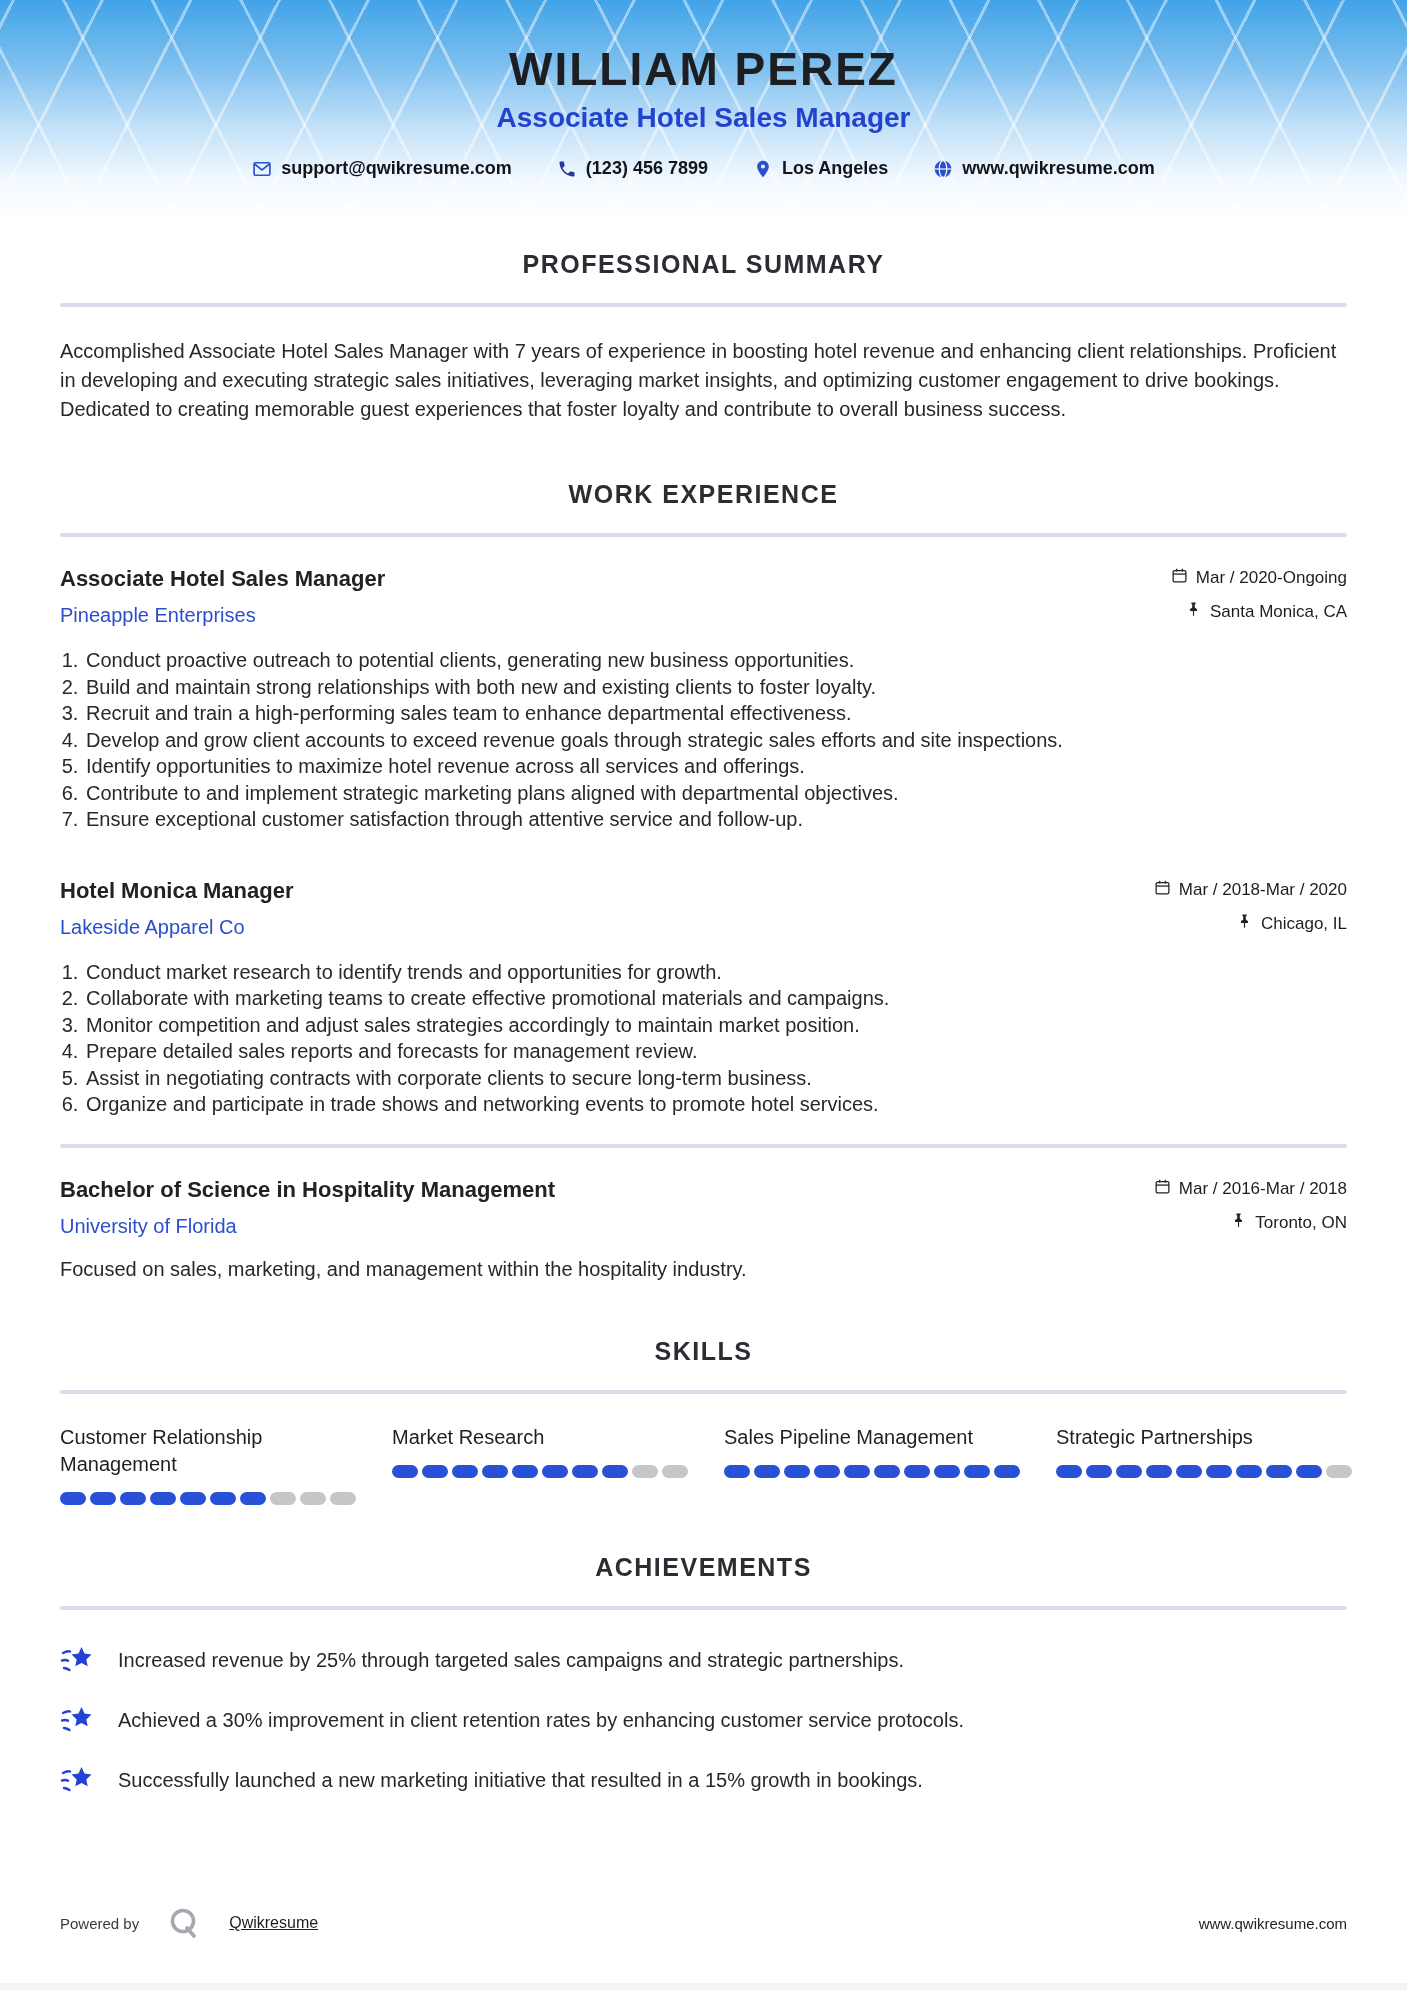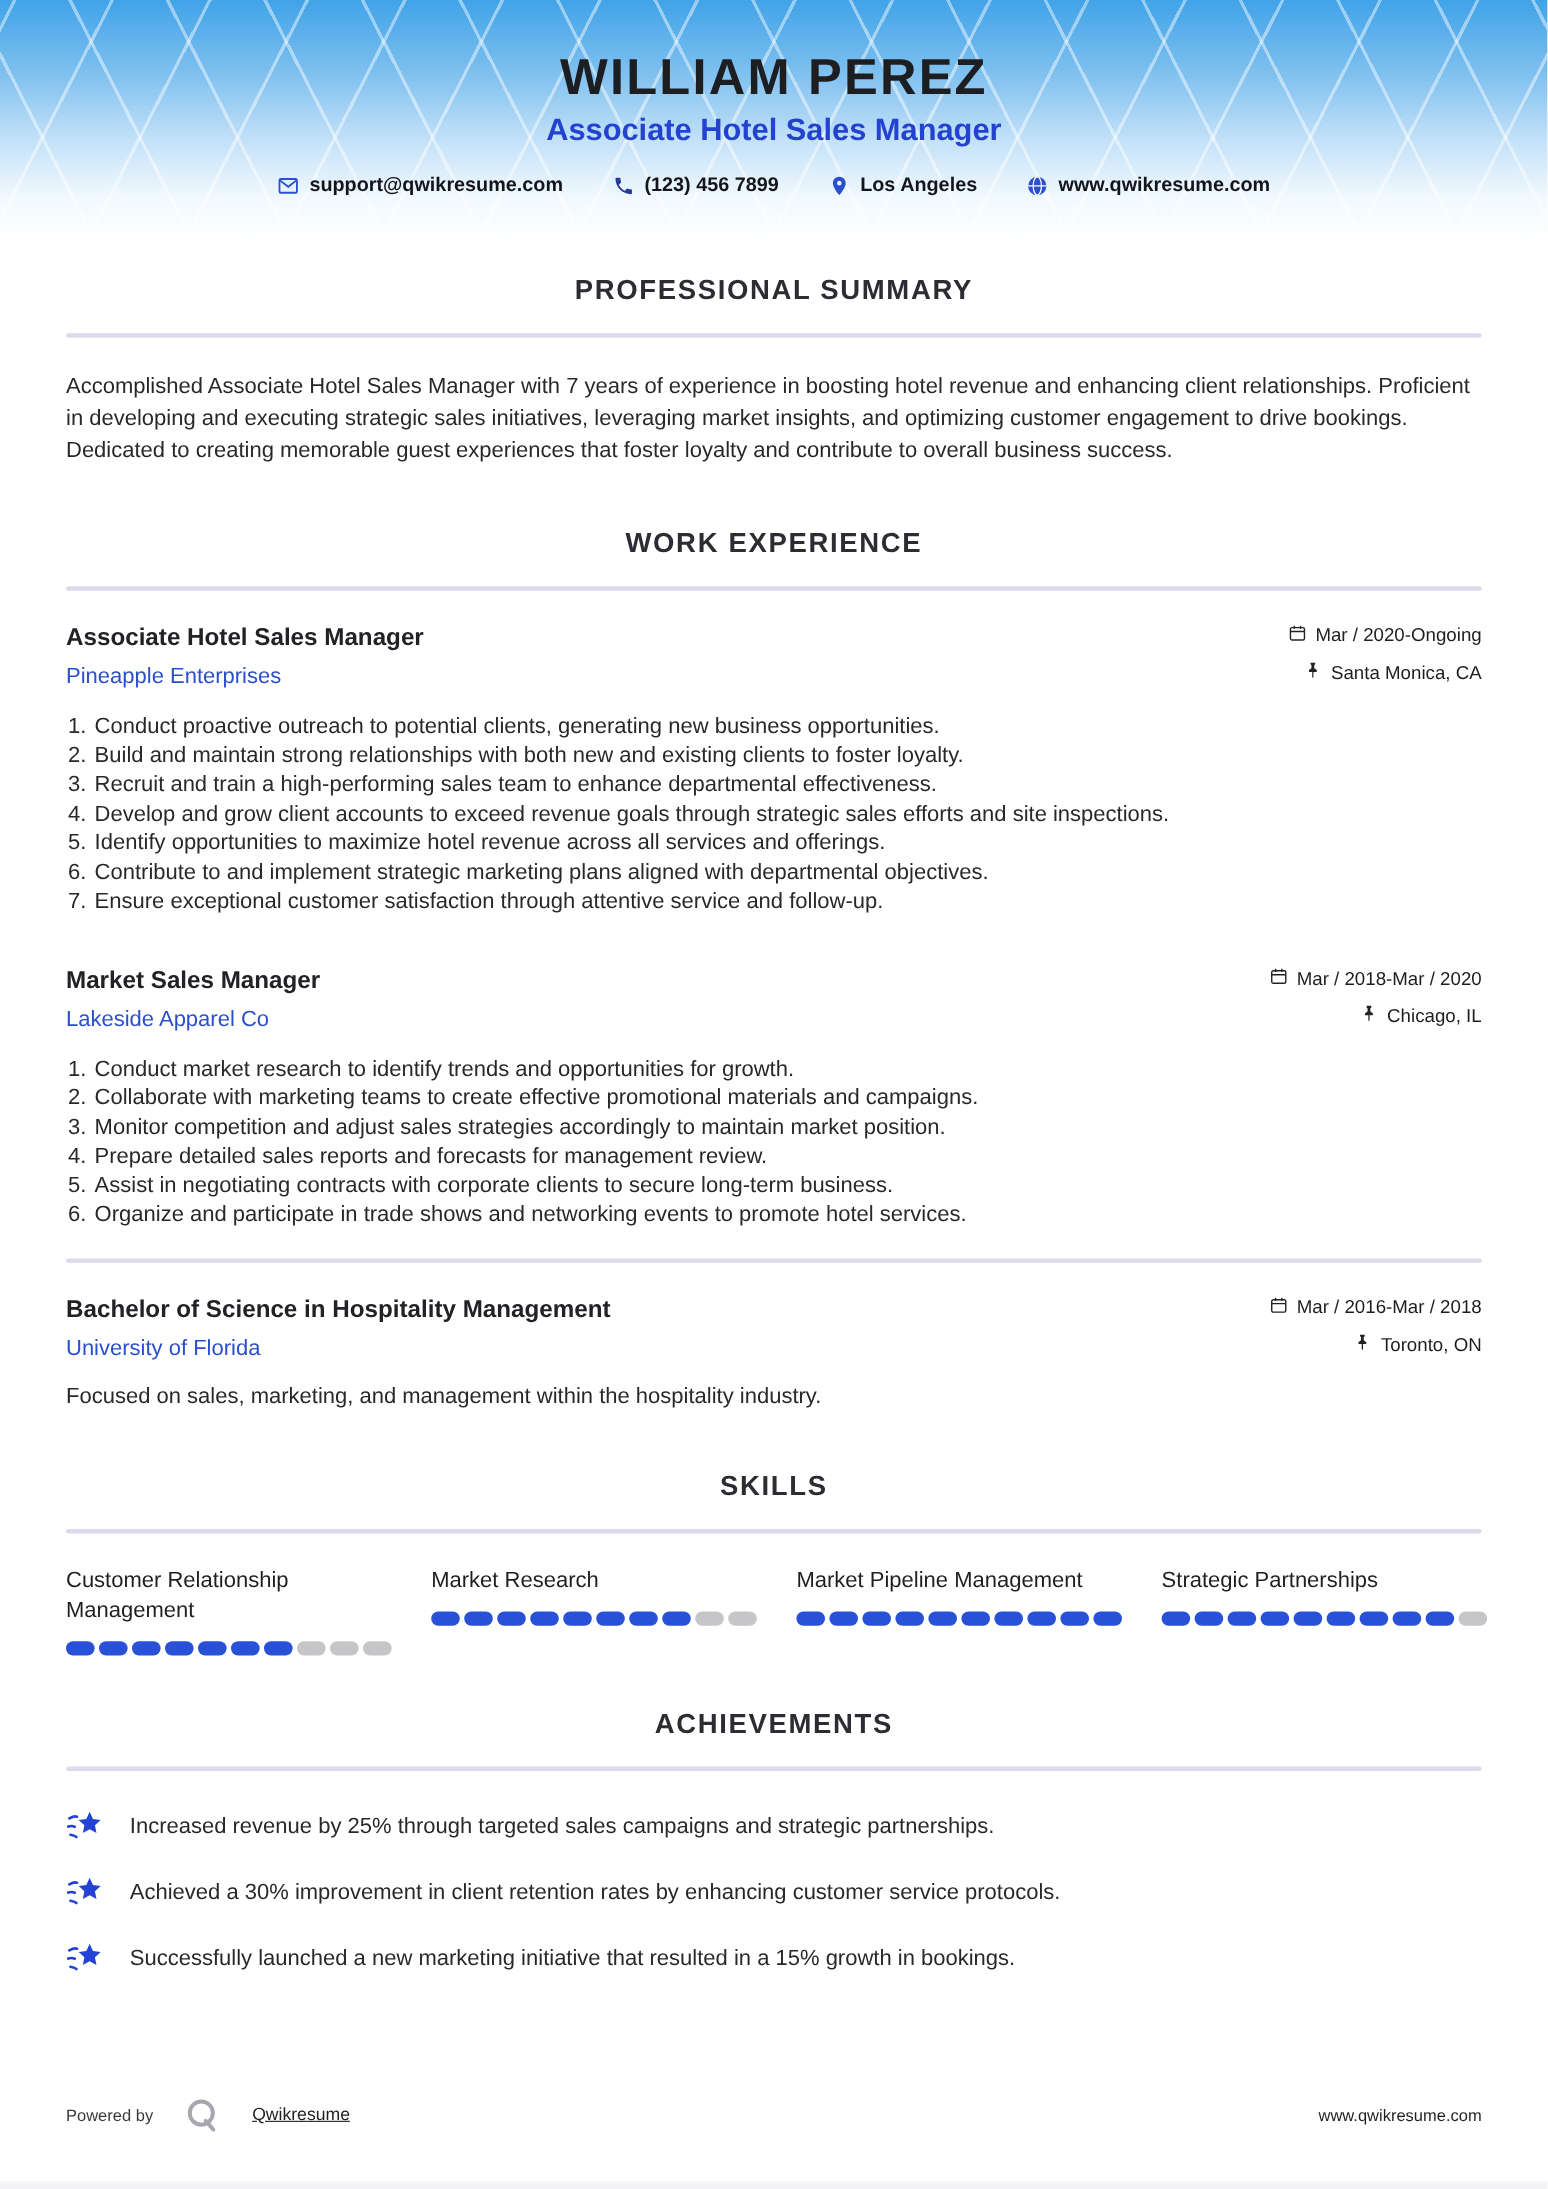--- a/index.html
+++ b/index.html
@@ -178,21 +178,21 @@
             <li>Recruit and train a high-performing sales team to enhance departmental effectiveness.</li>
             <li>Develop and grow client accounts to exceed revenue goals through strategic sales efforts and site inspections.</li>
             <li>Identify opportunities to maximize hotel revenue across all services and offerings.</li>
             <li>Contribute to and implement strategic marketing plans aligned with departmental objectives.</li>
             <li>Ensure exceptional customer satisfaction through attentive service and follow-up.</li>
           </ol>
   </div>
         <div class="job">
     <div class="job-head">
       <div>
-        <div class="job-role">Market Sales Manager</div>
+        <div class="job-role">Hotel Monica Manager</div>
         <div class="job-company">Lakeside Apparel Co</div>
       </div>
       <div class="job-meta">
         <div class="meta-row">
           <span class="micon">
             <svg viewBox="0 0 24 24" fill="none" stroke="#222" stroke-width="1.8">
                     <rect x="3" y="5" width="18" height="16" rx="2"></rect>
                     <line x1="3" y1="10" x2="21" y2="10"></line>
                     <line x1="8" y1="2.5" x2="8" y2="6.5"></line>
                     <line x1="16" y1="2.5" x2="16" y2="6.5"></line>
@@ -292,21 +292,21 @@
             <span class="seg on"></span>
             <span class="seg on"></span>
             <span class="seg on"></span>
             <span class="seg on"></span>
             <span class="seg on"></span>
             <span class="seg"></span>
             <span class="seg"></span>
           </div>
   </div>
         <div class="skill">
-    <div class="skill-name">Market Pipeline Management</div>
+    <div class="skill-name">Sales Pipeline Management</div>
     <div class="skill-bar">
             <span class="seg on"></span>
             <span class="seg on"></span>
             <span class="seg on"></span>
             <span class="seg on"></span>
             <span class="seg on"></span>
             <span class="seg on"></span>
             <span class="seg on"></span>
             <span class="seg on"></span>
             <span class="seg on"></span>

